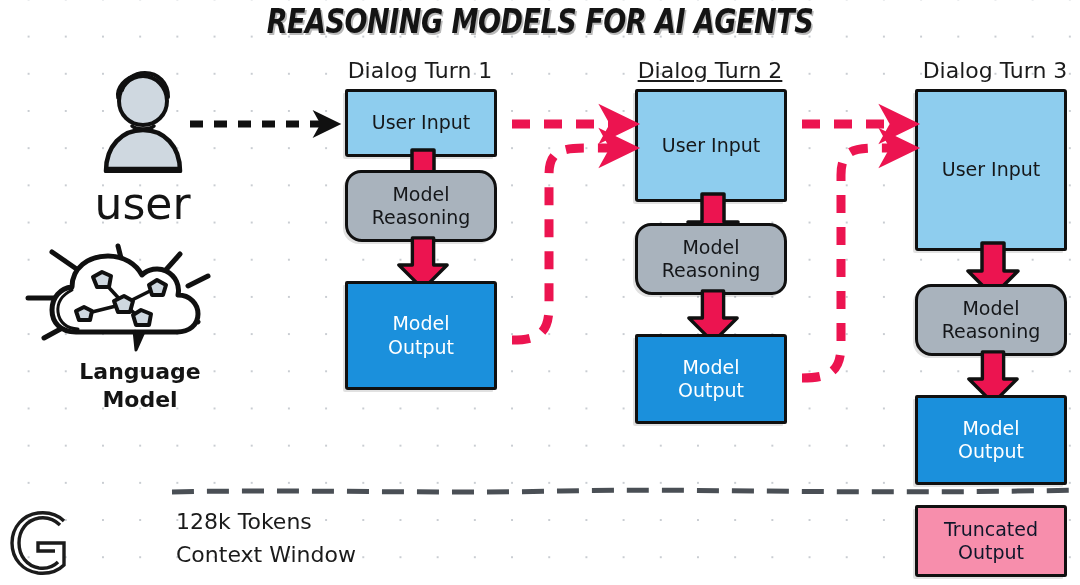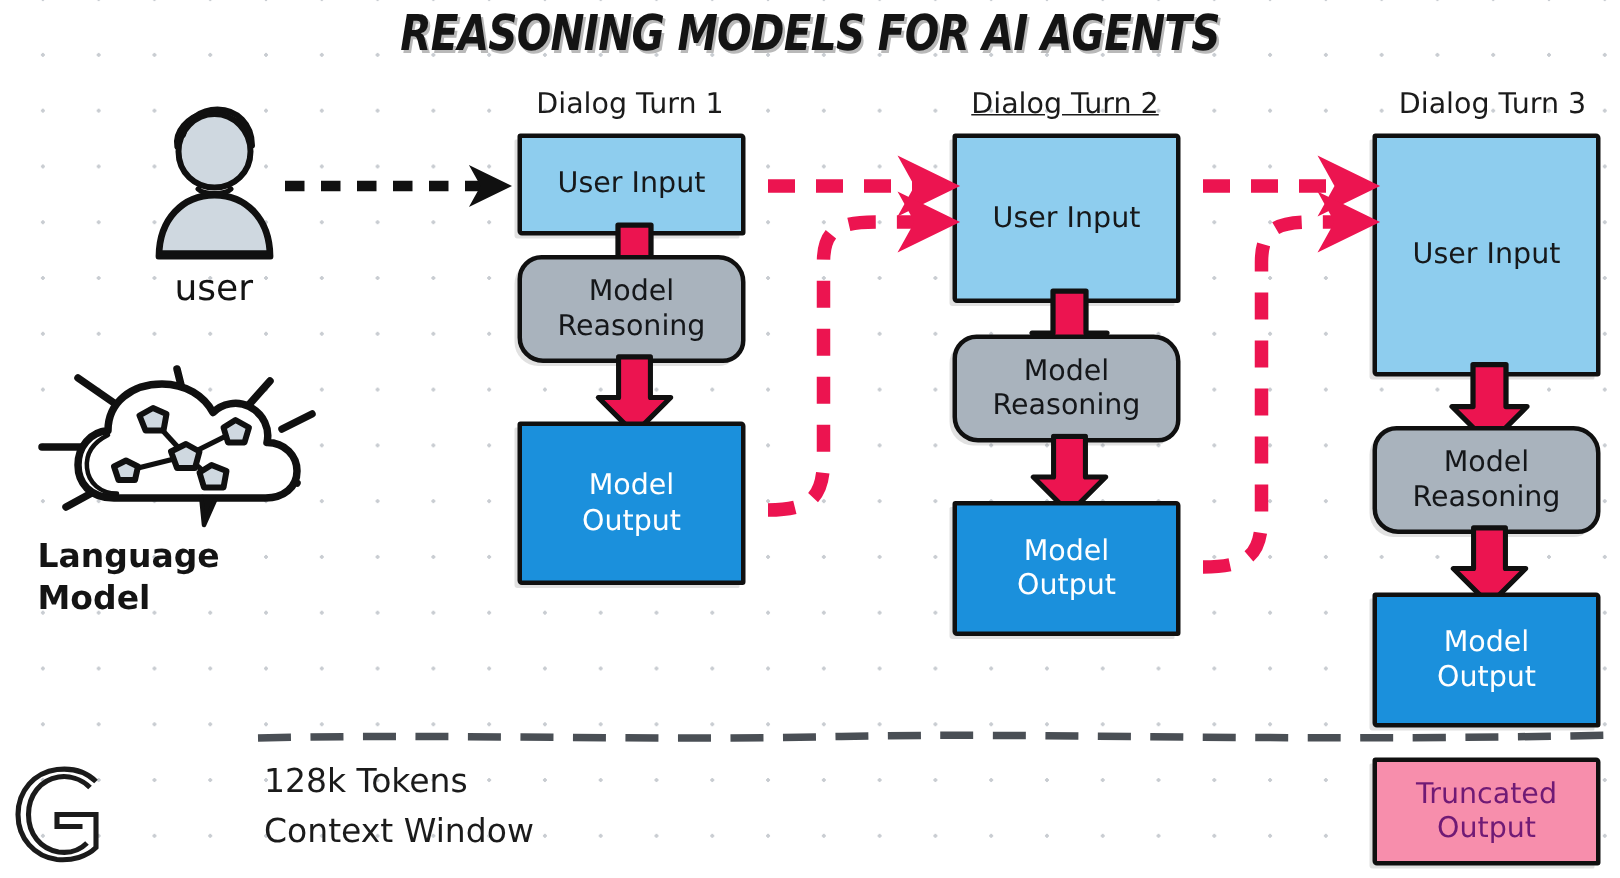--- a/index.html
+++ b/index.html
@@ -30,21 +30,21 @@
     letter-spacing:-0.6px;
     color:#141414;
     transform:scaleX(0.82);
     text-shadow:2px 2px 0 #b9b9b9;
     white-space:nowrap;
   }
   
   .turn-label{
     position:absolute;
     font-family:"DejaVu Sans", sans-serif;
-    font-size:19px;
+    font-size:22px;
     color:#1b1b1b;
     text-align:center;
     white-space:nowrap;
   }
   
   .node{
     position:absolute;
     box-sizing:border-box;
     display:flex;flex-direction:column;
     align-items:center;justify-content:center;
@@ -71,42 +71,43 @@
   }
   .reasoning{
     background:#a9b3bd;
     color:#15171a;
     font-size:19px;
     border-radius:16px 18px 15px 17px;
     box-shadow:-3px 3px 0 -1px rgba(20,20,20,0.13);
   }
   .truncated{
     background:#f78eac;
-    color:#701a75;
+    color:#0f172a;
     font-size:19px;
     border-radius:2px 3px 2px 3px;
     box-shadow:-3px 3px 0 -1px rgba(20,20,20,0.13);
   }
   
   .down-arrow{position:absolute;}
   
   .flow-svg{position:absolute;left:0;top:0;width:1080px;height:585px;overflow:visible;pointer-events:none;}
   
   #user-figure{position:absolute;left:88px;top:68px;width:110px;height:105px;}
   #user-caption{
     position:absolute;left:40px;top:178px;width:205px;
     text-align:center;
     font-family:"DejaVu Sans", sans-serif;
-    font-size:24px;
+    font-size:44px;
     color:#141414;
   }
   
   #cloud-figure{position:absolute;left:22px;top:240px;width:245px;height:120px;}
   #cloud-caption{
     position:absolute;left:25px;top:358px;width:230px;
+    text-align:center;
     font-family:"DejaVu Sans", sans-serif;
     font-weight:bold;
     font-size:22px;
     line-height:1.25;
     color:#141414;
   }
   #cloud-caption .ln{display:block;}
   
   #ctx-note{
     position:absolute;left:176px;top:505px;

